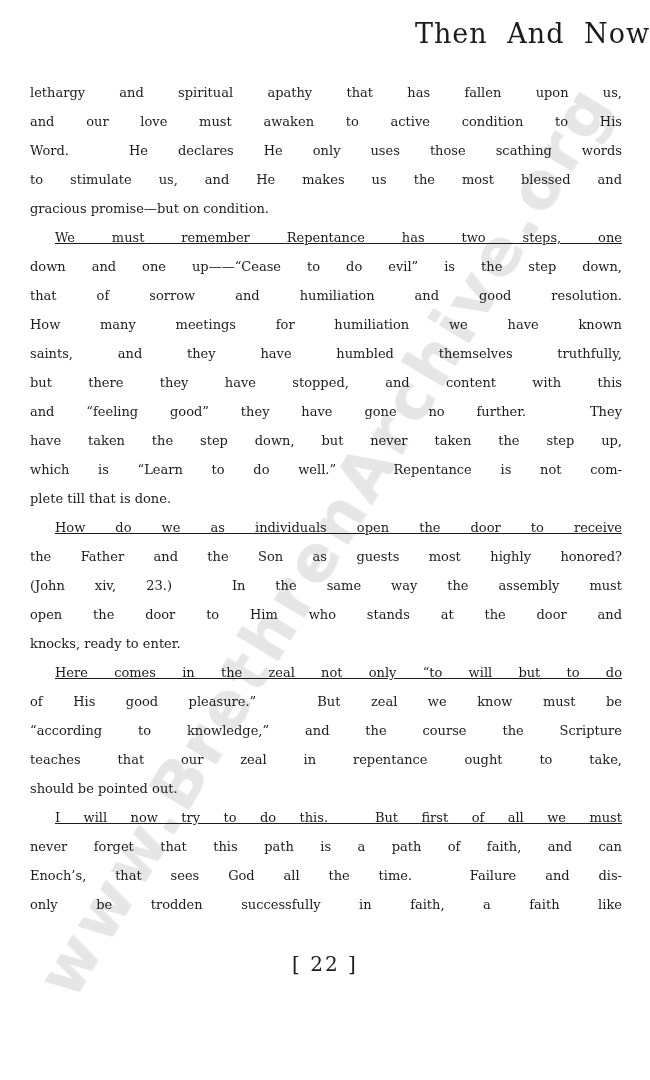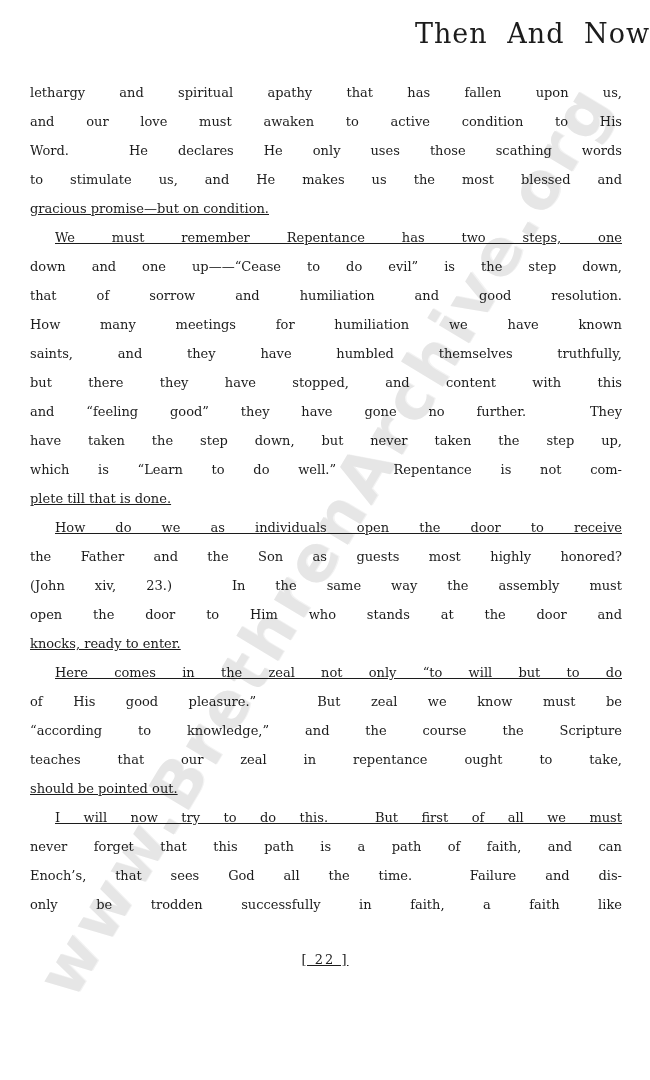--- a/index.html
+++ b/index.html
@@ -53,32 +53,31 @@
     z-index: 1;
     overflow: hidden;
   }
   .paragraph { margin: 0; }
   .line {
     text-align: justify;
     text-align-last: justify;
     text-justify: inter-word;
     white-space: normal;
   }
-  .line.last { text-align-last: left; text-decoration: underline; }
+  .line.last { text-align-last: left; }
   .line.indent { text-indent: 25px; text-decoration: underline; }
   .pagenum {
     position: absolute;
     top: 952px;
     left: 0;
     right: 0;
     text-align: center;
-    font-size: 13px;
+    font-size: 20px;
     letter-spacing: 2px;
     z-index: 1;
-    text-decoration: underline;
   }
 </style>
 </head>
 <body>
 
 <div class="page">
   <div class="watermark">www.BrethrenArchive.org</div>
   <div class="title">Then And Now</div>
   <div class="content" id="body-text">
       <div class="paragraph">

